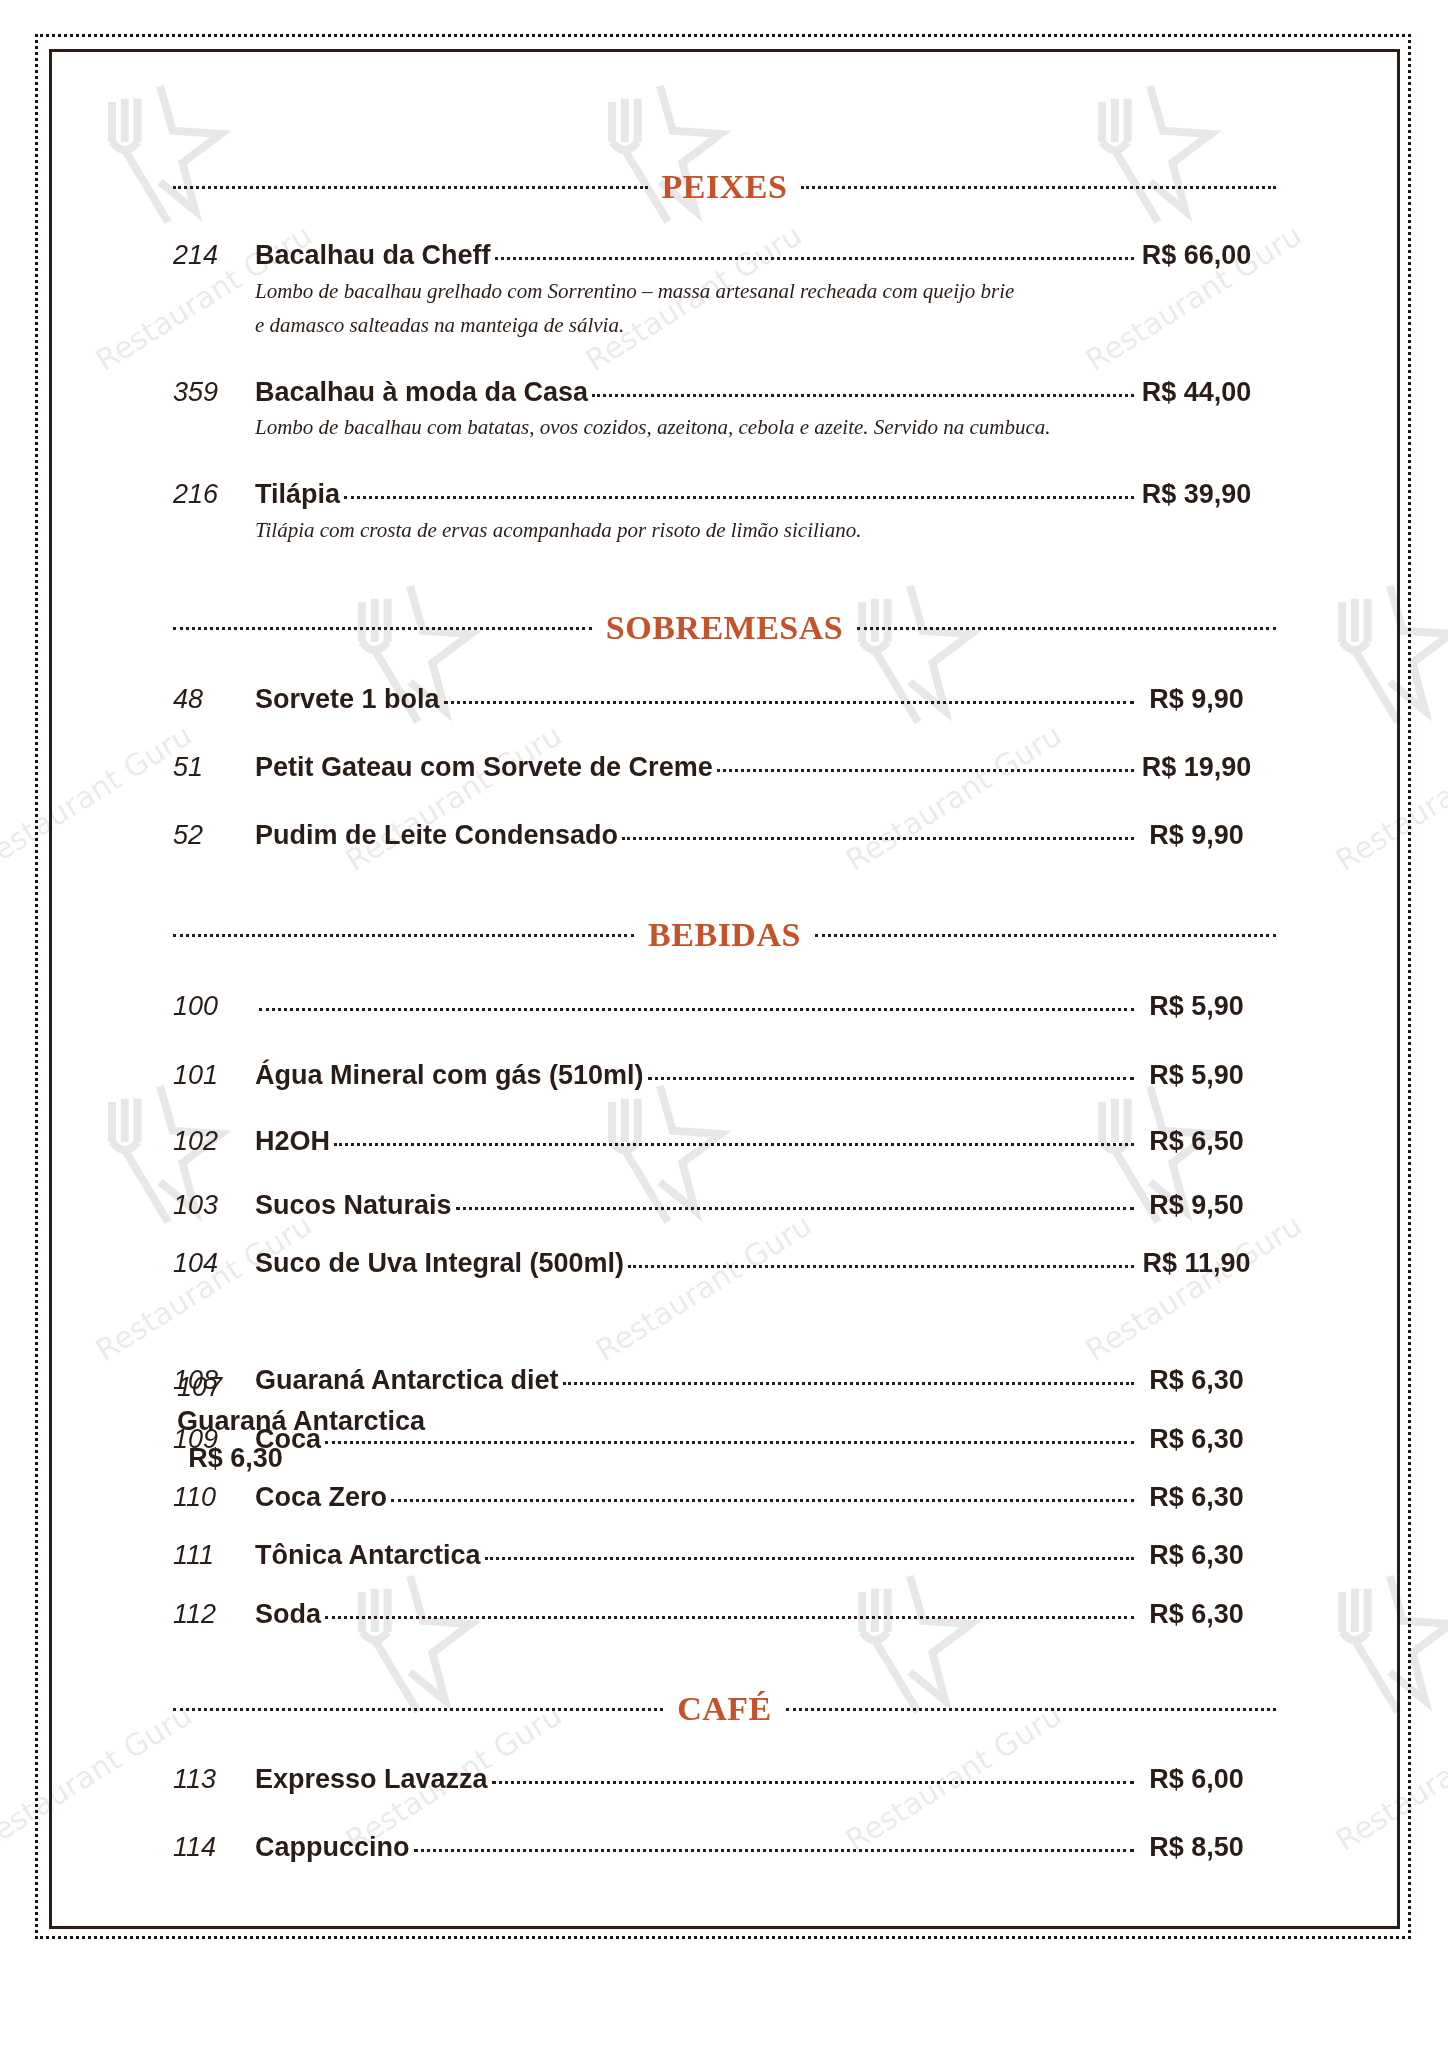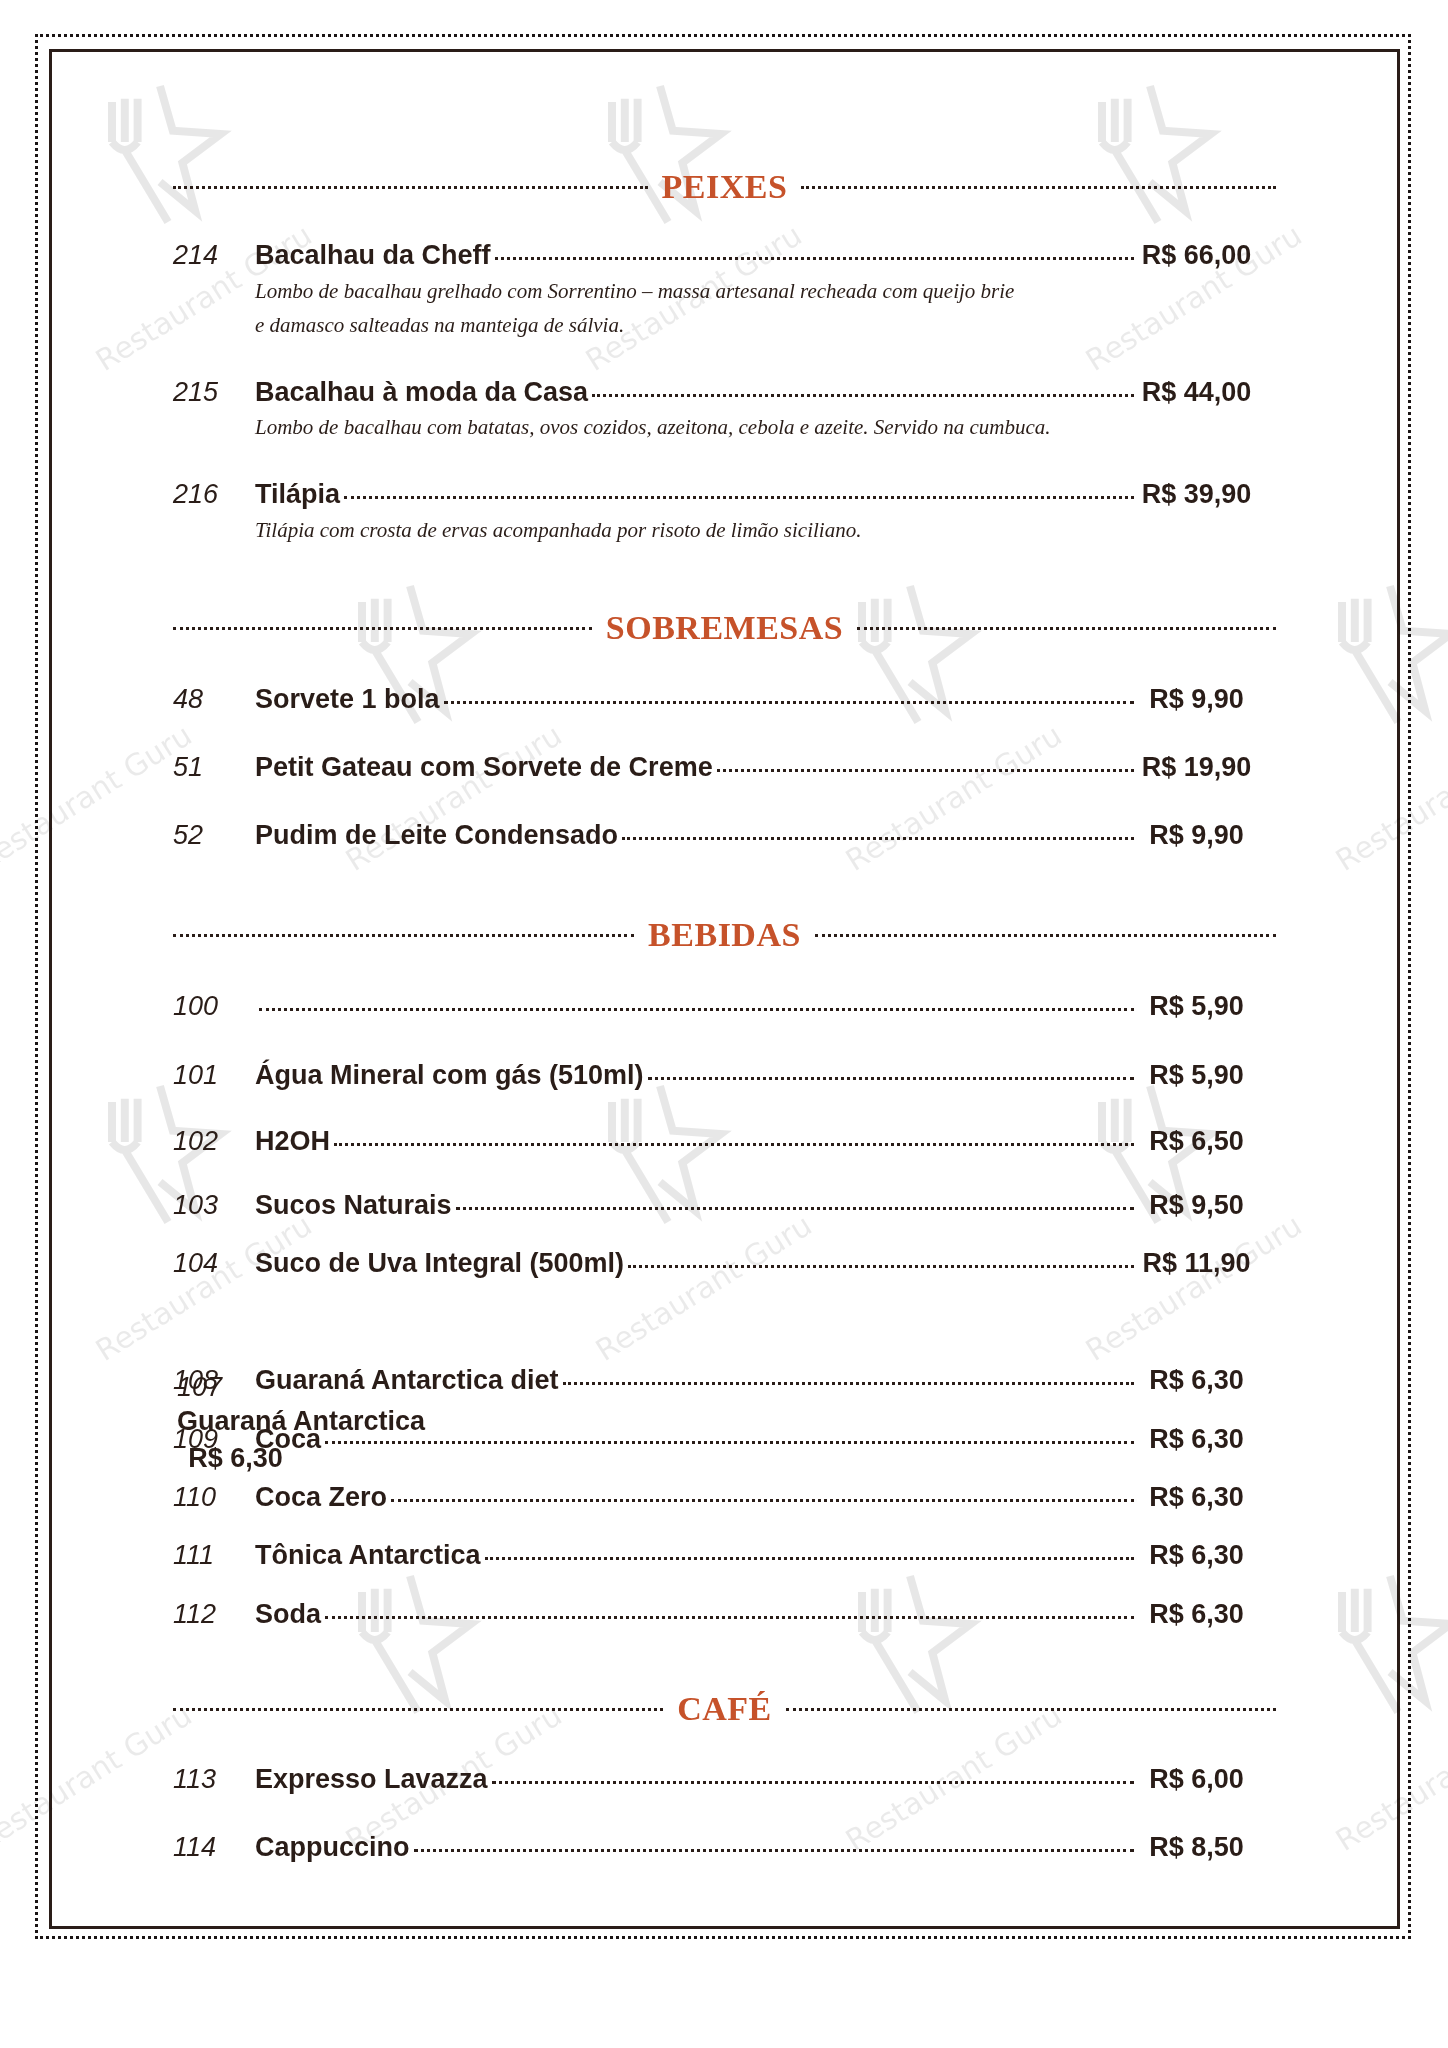--- a/index.html
+++ b/index.html
@@ -168,21 +168,21 @@
 <div class="item" style="top:238px;">
   <span class="num">214</span>
   <span class="name">Bacalhau da Cheff</span>
   <span class="leader"></span>
   <span class="price">R$ 66,00</span>
 </div>
 <div class="desc" style="top:274px;">Lombo de bacalhau grelhado com Sorrentino – massa artesanal recheada com queijo brie</div>
 <div class="desc" style="top:308px;">e damasco salteadas na manteiga de sálvia.</div>
 
 <div class="item" style="top:375px;">
-  <span class="num">215</span>
+  <span class="num">359</span>
   <span class="name">Bacalhau à moda da Casa</span>
   <span class="leader"></span>
   <span class="price">R$ 44,00</span>
 </div>
 <div class="desc" style="top:410px;">Lombo de bacalhau com batatas, ovos cozidos, azeitona, cebola e azeite. Servido na cumbuca.</div>
 
 <div class="item" style="top:477px;">
   <span class="num">216</span>
   <span class="name">Tilápia</span>
   <span class="leader"></span>

